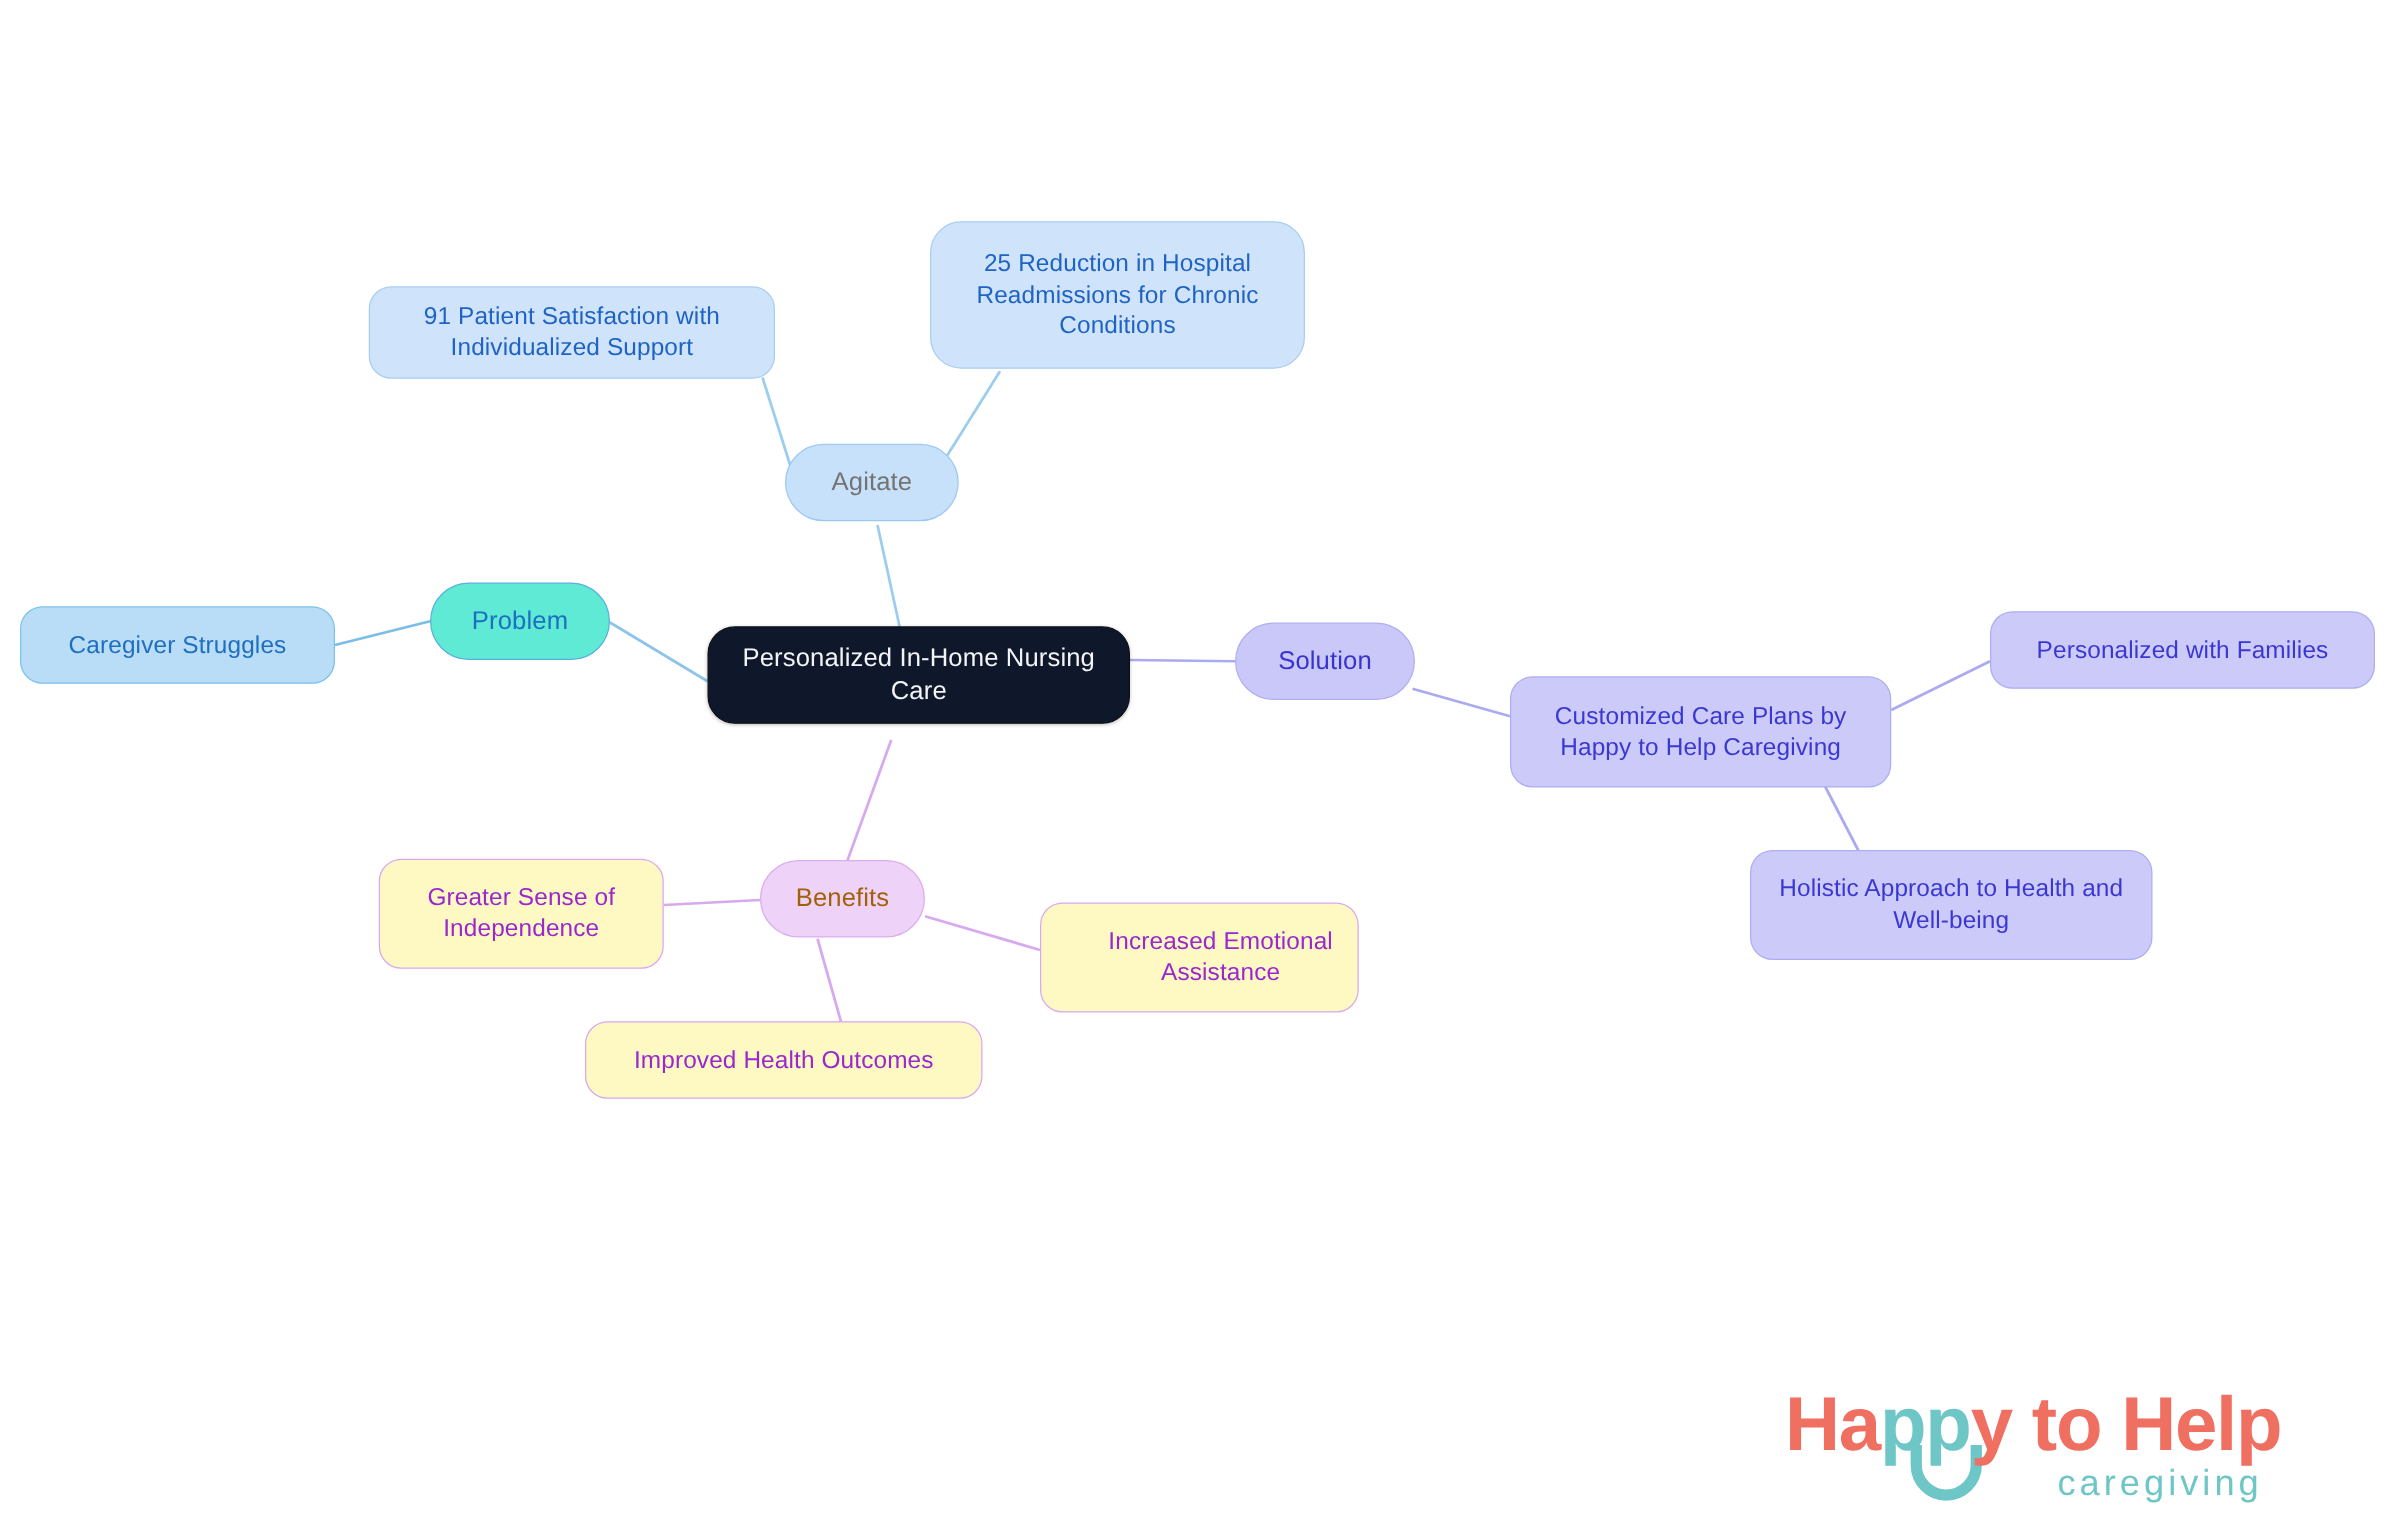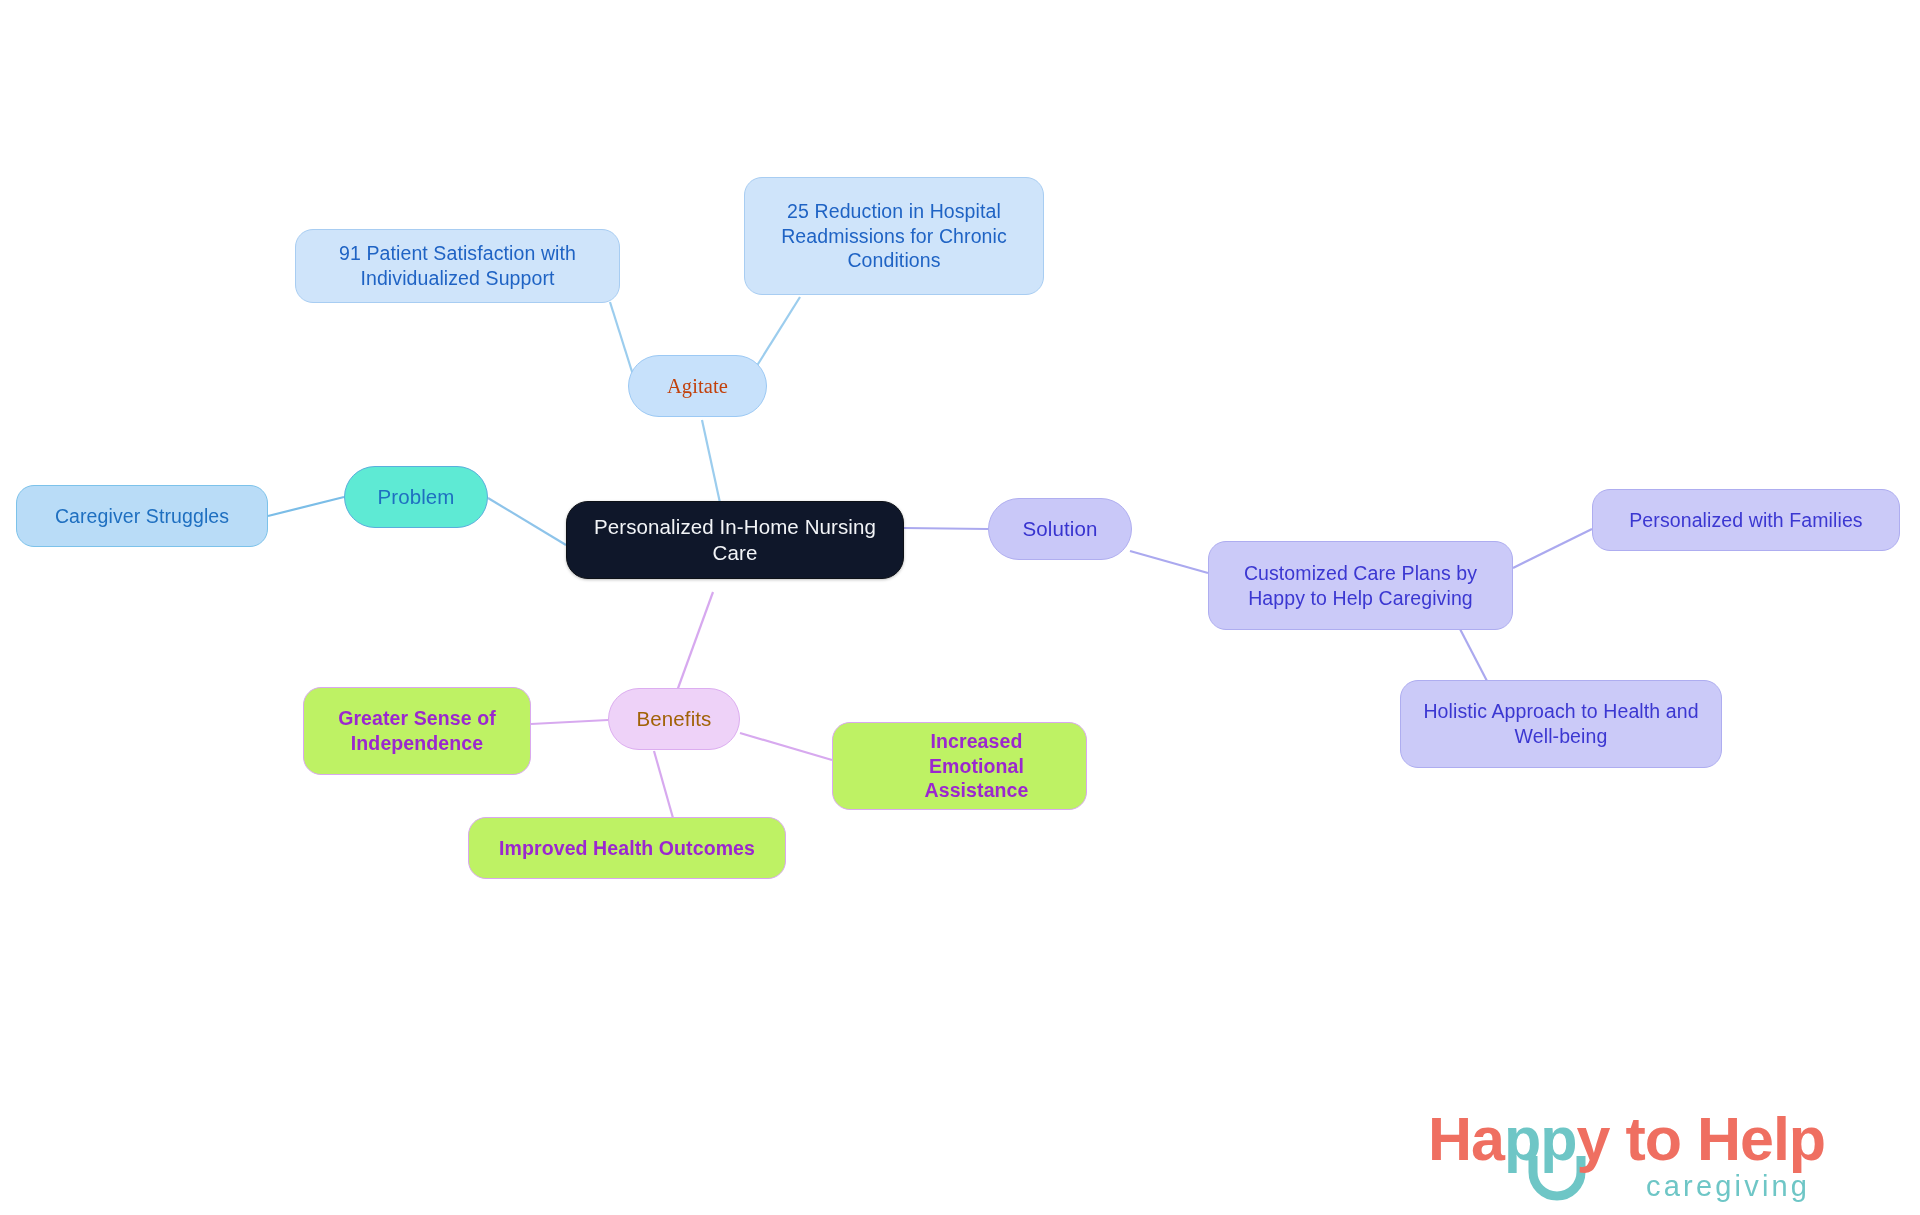--- a/index.html
+++ b/index.html
@@ -51,29 +51,29 @@
   }
   .node.branch {
     font-size: 20.5px;
     border-radius: 40px;
   }
   .node.leaf {
     font-size: 19.5px;
   }
   
   .sky-soft  { background:#cfe4fa; border-color:#a8cdf2; color:#1f63c4; }
-  .sky-mid   { background:#c7e1fb; border-color:#9cc9f4; color:#c2410c;font-family:Liberation Serif, serif; }
+  .sky-mid   { background:#c7e1fb; border-color:#9cc9f4; color:#737373; }
   .sky-deep  { background:#5eead4; border-color:#5aaedd; color:#1e6fc0; }
   .sky-leaf  { background:#b9dcf7; border-color:#7cc2ea; color:#1e6fc0; }
   
   .violet-soft { background:#c9c8f8; border-color:#b0aef0; color:#3733cf; }
   .violet-mid  { background:#cbcaf8; border-color:#aeadf0; color:#3b37d1; }
   
   .orchid-soft { background:#eed2f8; border-color:#dcadf0; color:#a16207; }
-  .orchid-mid  { background:#bef264; border-color:#d9a8ef; color:#9b27cf;font-weight:bold; }
+  .orchid-mid  { background:#fef9c3; border-color:#d9a8ef; color:#9b27cf; }
 
   
   #logo {
     position: absolute;
     left: 1428px;
     top: 1098px;
     width: 450px;
     height: 108px;
   }
   #logo svg { display:block; width:100%; height:100%; }
@@ -115,21 +115,21 @@
   <div class="node root" style="left:566px; top:501px; width:338px; height:78px;">Personalized In-Home Nursing Care</div>
 
   <div class="node branch sky-deep" style="left:344px; top:466px; width:144px; height:62px;">Problem</div>
 
   <div class="node leaf sky-leaf" style="left:16px; top:485px; width:252px; height:62px;">Caregiver Struggles</div>
 
   <div class="node branch sky-mid" style="left:628px; top:355px; width:139px; height:62px;">Agitate</div>
 
   <div class="node leaf sky-soft" style="left:295px; top:229px; width:325px; height:74px;">91 Patient Satisfaction with Individualized Support</div>
 
-  <div class="node leaf sky-soft" style="left:744px; top:177px; width:300px; height:118px;">25 Reduction in Hospital Readmissions for Chronic Conditions</div>
+  <div class="node leaf sky-soft" style="left:744px; top:177px; width:300px; height:118px;border-radius:25px;">25 Reduction in Hospital Readmissions for Chronic Conditions</div>
 
   <div class="node branch violet-soft" style="left:988px; top:498px; width:144px; height:62px;">Solution</div>
 
   <div class="node leaf violet-mid" style="left:1208px; top:541px; width:305px; height:89px;">Customized Care Plans by Happy to Help Caregiving</div>
 
   <div class="node leaf violet-mid" style="left:1592px; top:489px; width:308px; height:62px;">Personalized with Families</div>
 
   <div class="node leaf violet-mid" style="left:1400px; top:680px; width:322px; height:88px;">Holistic Approach to Health and Well-being</div>
 
   <div class="node branch orchid-soft" style="left:608px; top:688px; width:132px; height:62px;">Benefits</div>

